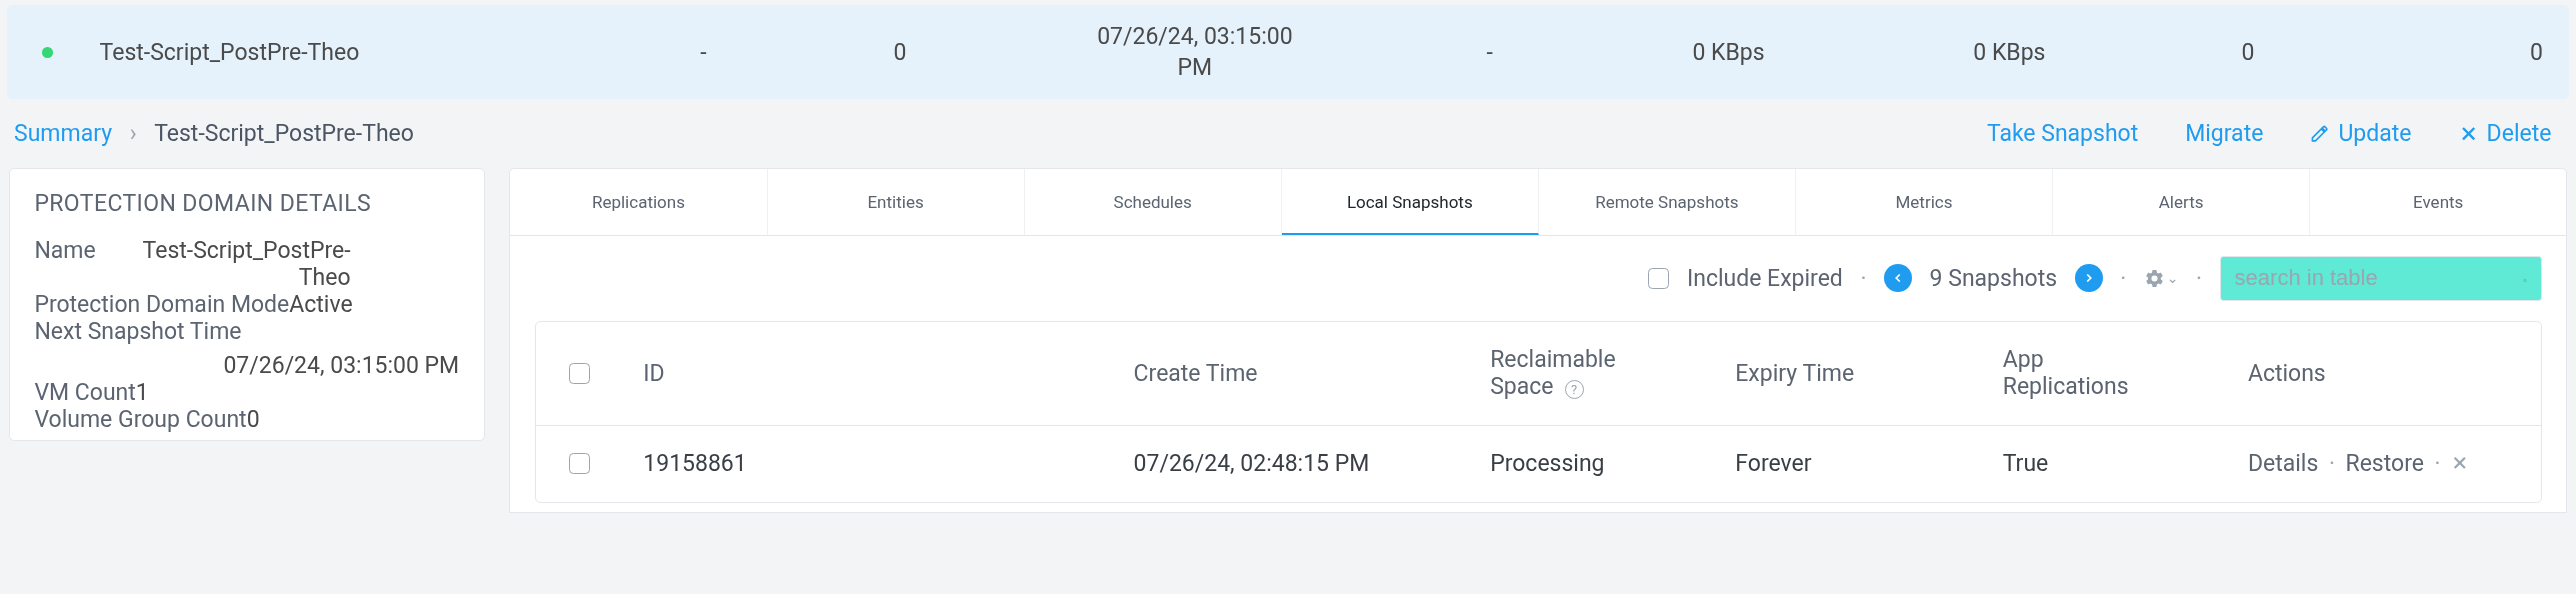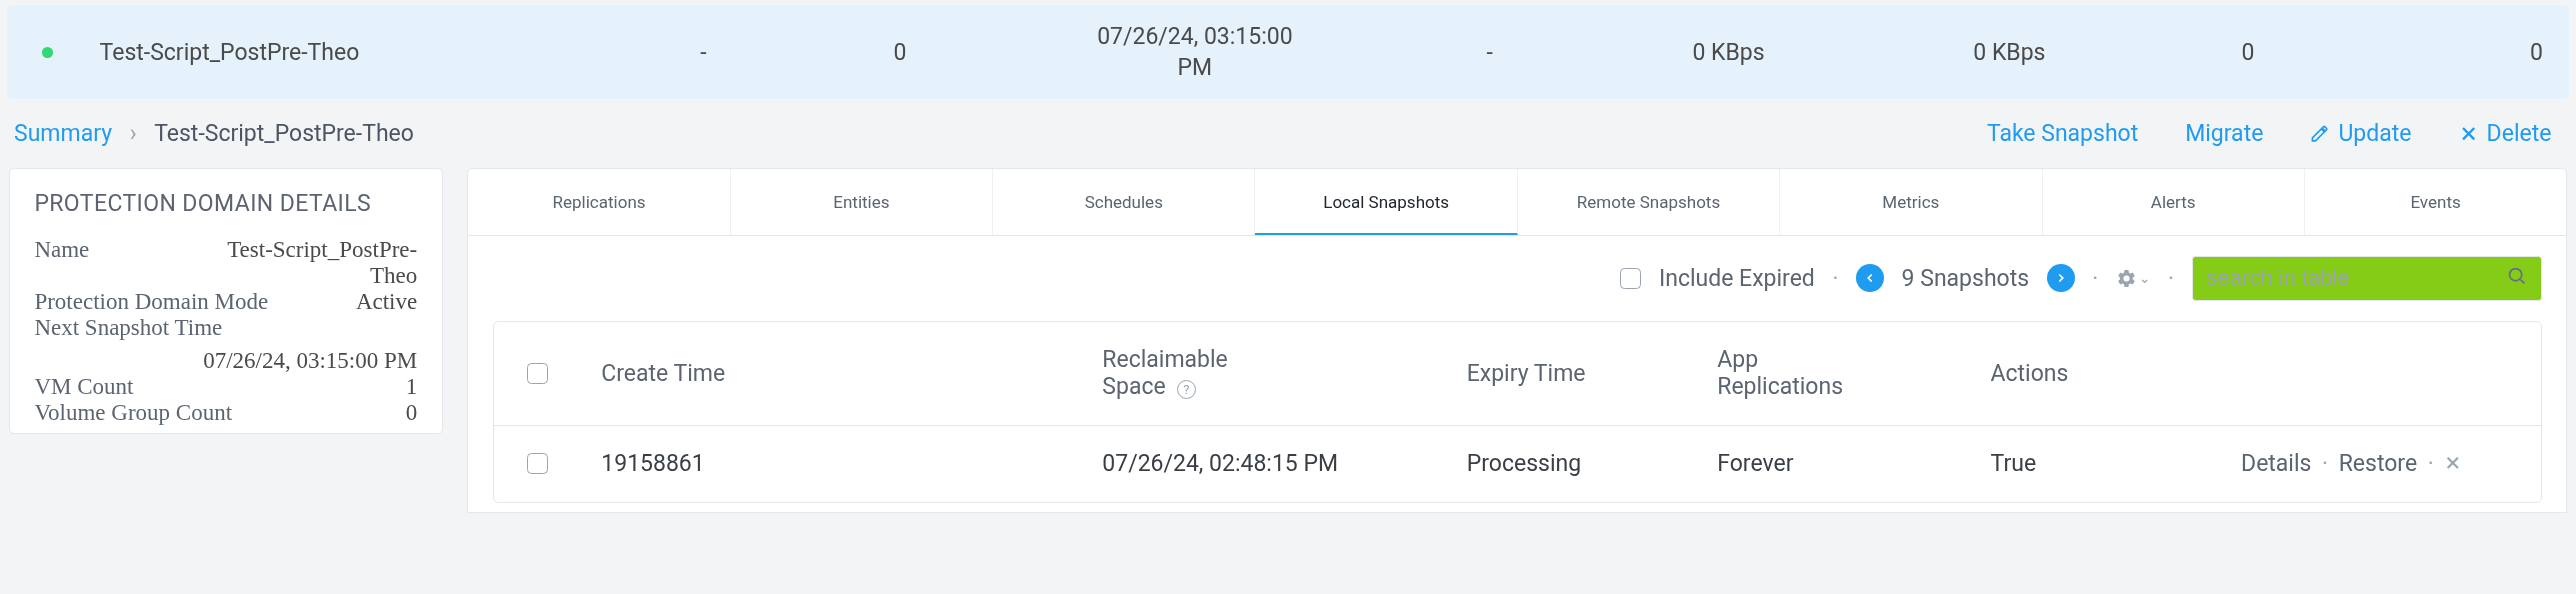--- a/index.html
+++ b/index.html
@@ -48,32 +48,32 @@
   .bar-actions .act svg { width: 19.3px; height: 19.3px; }
 
   
   .cols { display: flex; gap: 24.6px; padding: 0 8.8px; align-items: flex-start; }
 
   
   .panel {
     background: #fff;
     border: 0.9px solid #e3e7eb;
     border-radius: 5.3px;
-    width: 434px;
+    width: 476px;
     flex: 0 0 auto;
     padding: 21px 24.6px 7px 24.6px;
   }
   .panel h3 {
     font-size: 23px;
     font-weight: 400;
     letter-spacing: 0.4px;
     color: #5b6470;
     margin-bottom: 19.3px;
   }
-  .kv { display: flex; justify-content: space-between; align-items: flex-start; margin: 0 0; color: #5b6470; font-family: Liberation Serif, serif; }
+  .kv { display: flex; justify-content: flex-start; align-items: flex-start; margin: 0 0; color: #5b6470; }
   .kv .k { color: #5b6470; }
   .kv .v { color: #4a4a4a; text-align: right; max-width: 60%; }
   .kv.stack { flex-direction: column; align-items: stretch; gap: 7px; }
   .kv.stack .v { align-self: flex-end; }
 
   
   .right { flex: 1 1 auto; display: flex; flex-direction: column; }
 
   
   .tabs {
@@ -119,23 +119,23 @@
   .circ-btn {
     width: 28px; height: 28px; border-radius: 50%;
     background: #1f9cf0; color: #fff; display: inline-flex;
     align-items: center; justify-content: center; cursor: pointer;
     font-size: 16px;
   }
   .gear { color: #9aa5b1; display: inline-flex; align-items: center; gap: 1.8px; cursor: pointer; }
   .gear svg { width: 21px; height: 21px; }
   .caret { font-size: 14px; color: #9aa5b1; }
   .searchbox {
-    display: flex; align-items: flex-start;
+    display: flex; align-items: flex-end;
     border: 0.9px solid #e3e7eb; border-radius: 3.5px;
-    padding: 8.8px 14px; width: 350px; background:#84cc16;
+    padding: 8.8px 14px; width: 322px; background:#5eead4;
   }
   .searchbox input {
     border: none; outline: none; flex: 1; font-size: 22px;
     color: #5b6470; background: transparent;
   }
   .searchbox input::placeholder { color: #9aa5b1; }
   .searchbox svg { width: 21px; height: 21px; color: #627084; }
 
   
   .tbl {
@@ -282,20 +282,21 @@
           </svg>
       </span>
     </div>
 
     <div class="tbl-wrap">
       <div class="tbl">
         <div class="thead">
           <div class="th chk">
               <span class="checkbox"></span>
             </div>
+          <div class="th">ID</div>
           <div class="th">Create Time</div>
           <div class="th">
             <span>Reclaimable</span><br>
             <span>Space</span>
             <span class="help-ic">?</span>
           </div>
           <div class="th">Expiry Time</div>
           <div class="th">
             <span>App</span><br>
             <span>Replications</span>

